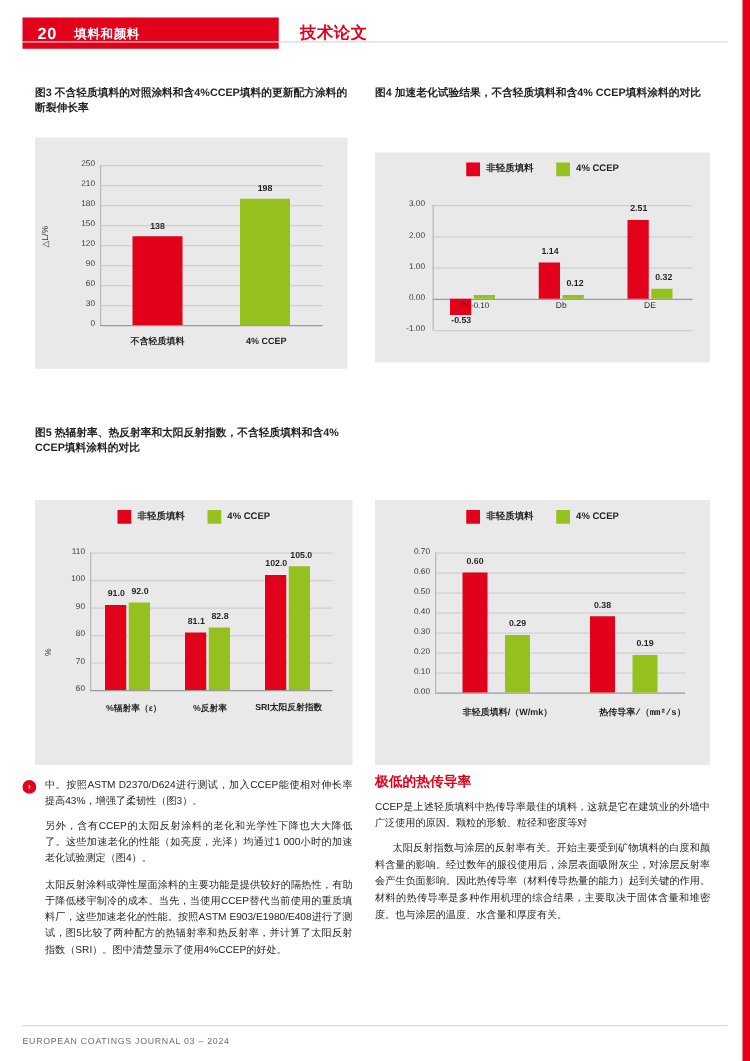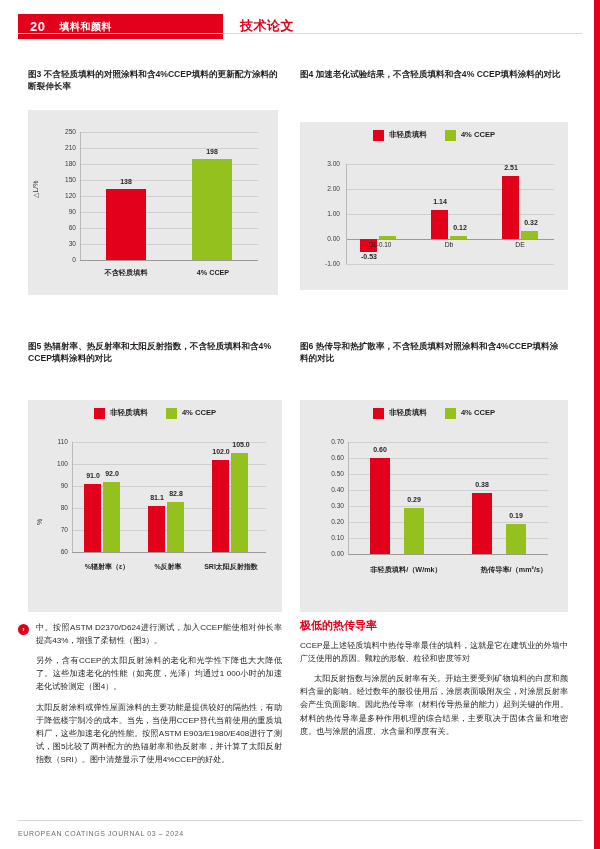--- a/index.html
+++ b/index.html
@@ -247,23 +247,20 @@
         <div class="bar" style="left:159px; bottom:0; width:17px; height:99px; background:#95c11f;"></div>
         <div class="bar-label" style="left:148px; top:-1px; width:42px;">105.0</div>
       </div>
 
       <div class="xtick" style="position:absolute; left:46px; top:162px; width:66px; font-size:7px;">%辐射率（ε）</div>
       <div class="xtick" style="position:absolute; left:112px; top:162px; width:56px; font-size:7px;">%反射率</div>
       <div class="xtick" style="position:absolute; left:170px; top:162px; width:66px; font-size:7px; line-height:1.4;">SRI太阳反射指数</div>
     </div>
   </div>
 
-  <div style="position:absolute; left:300px; top:340px; width:262px;">
-    <div class="fig-caption">图6 热传导和热扩散率，不含轻质填料对照涂料和含4%CCEP填料涂料的对比</div>
-  </div>
   <div class="fig-box" style="left:300px; top:400px; width:268px; height:212px; position:absolute;">
     <div class="chart">
       <div class="legend">
         <div class="legend-item">
           <span class="legend-swatch" style="background:#e2001a;"></span>
           <span class="legend-label">非轻质填料</span>
         </div>
         <div class="legend-item">
           <span class="legend-swatch" style="background:#95c11f;"></span>
           <span class="legend-label">4% CCEP</span>
@@ -295,21 +292,21 @@
         <div class="bar" style="left:56px; bottom:0; width:20px; height:46px; background:#95c11f;"></div>
         <div class="bar-label" style="left:44px; top:54px; width:44px;">0.29</div>
 
         <div class="bar" style="left:124px; bottom:0; width:20px; height:61px; background:#e2001a;"></div>
         <div class="bar-label" style="left:112px; top:39px; width:44px;">0.38</div>
         <div class="bar" style="left:158px; bottom:0; width:20px; height:30px; background:#95c11f;"></div>
         <div class="bar-label" style="left:146px; top:70px; width:44px;">0.19</div>
       </div>
 
       <div class="xtick" style="position:absolute; left:56px; top:165px; width:100px; font-size:7.2px;">非轻质填料/（W/mk）</div>
-      <div class="xtick" style="position:absolute; left:166px; top:165px; width:96px; font-size:7.2px;">热传导率/（mm²/s）</div>
+      <div class="xtick" style="position:absolute; left:166px; top:165px; width:96px; font-size:7.2px;font-family:Liberation Mono, monospace;">热传导率/（mm²/s）</div>
     </div>
   </div>
 
   <div class="bullet" style="left:18px; top:624px;">›</div>
   <div class="body-text" style="position:absolute; left:36px; top:621px; width:246px;">
     <p>中。按照ASTM D2370/D624进行测试，加入CCEP能使相对伸长率提高43%，增强了柔韧性（图3）。</p>
     <p>另外，含有CCEP的太阳反射涂料的老化和光学性下降也大大降低了。这些加速老化的性能（如亮度，光泽）均通过1 000小时的加速老化试验测定（图4）。</p>
     <p>太阳反射涂料或弹性屋面涂料的主要功能是提供较好的隔热性，有助于降低楼宇制冷的成本。当先，当使用CCEP替代当前使用的重质填料厂，这些加速老化的性能。按照ASTM E903/E1980/E408进行了测试，图5比较了两种配方的热辐射率和热反射率，并计算了太阳反射指数（SRI）。图中清楚显示了使用4%CCEP的好处。</p>
   </div>
 

